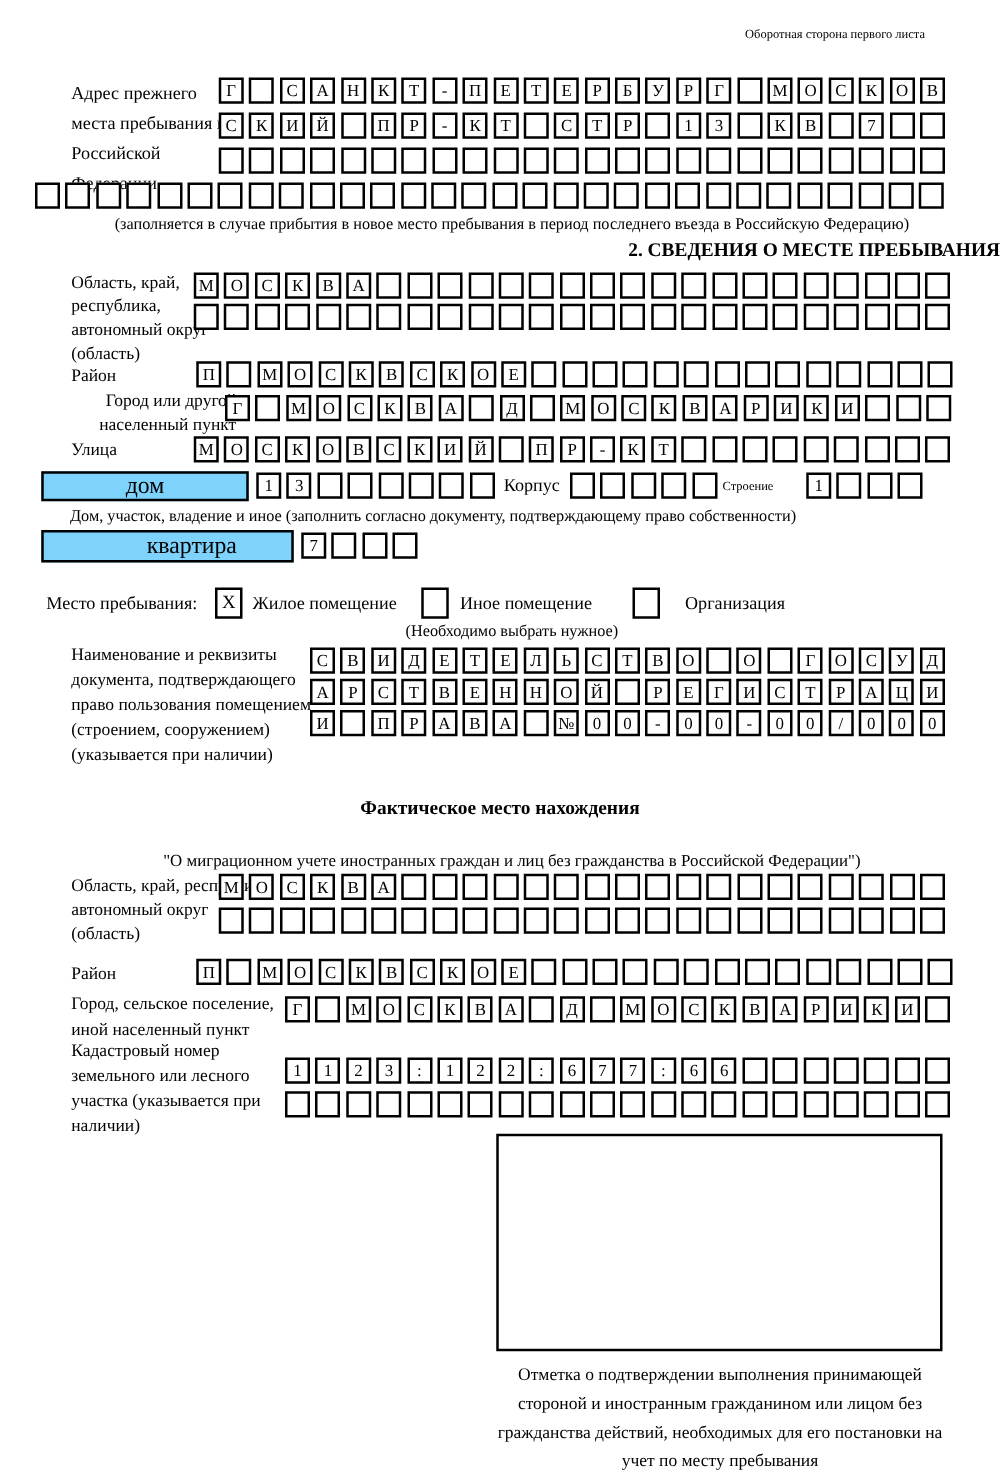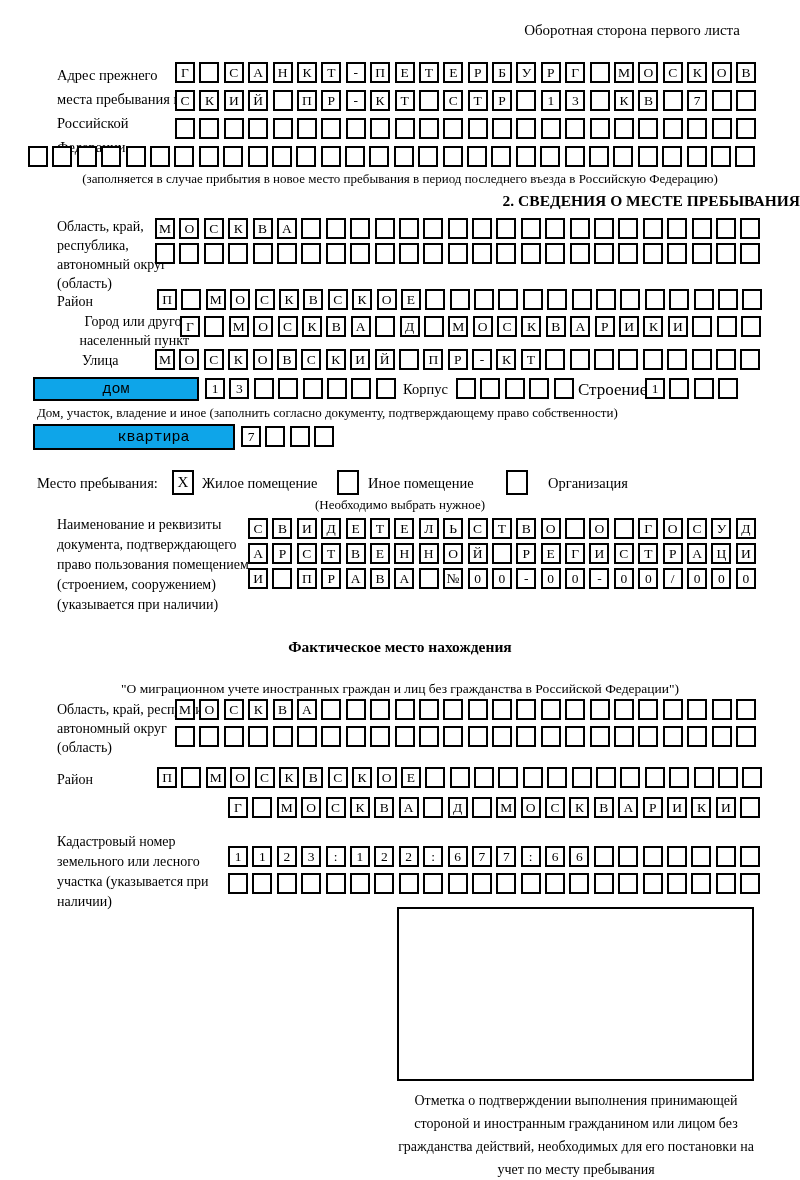--- a/index.html
+++ b/index.html
@@ -3,47 +3,47 @@
 <meta charset="utf-8">
 <style>
   html,body{margin:0;padding:0;background:#fff;}
   #page{
     position:relative;width:800px;height:1180px;background:#ffffff;
     font-family:"Liberation Serif","DejaVu Serif",serif;color:#000;
     overflow:hidden;
   }
   .abs{position:absolute;}
   .lbl{position:absolute;font-size:14px;line-height:19px;}
-  .note{position:absolute;font-size:13px;line-height:16px;}
+  .note{position:absolute;font-size:13px;line-height:16px;margin-left:19px;}
   .center{left:0;right:0;text-align:center;}
   .title{position:absolute;font-weight:bold;font-size:15.5px;}
   .cellrow{position:absolute;display:flex;column-gap:4.4px;}
   .cell{
     flex:0 0 20px;width:20px;height:21px;box-sizing:border-box;
     border:2px solid #000;background:#fff;
     display:flex;align-items:center;justify-content:center;
     font-size:13.5px;line-height:1;
   }
   .fieldbox{
-    position:absolute;box-sizing:border-box;border:2px solid #000;background:#0ea5e9;
-    display:flex;align-items:center;justify-content:center;font-size:15px;font-family:Liberation Mono, monospace;
+    position:absolute;box-sizing:border-box;border:2px solid #000;background:#7dd3fc;
+    display:flex;align-items:center;justify-content:center;font-size:19px;
   }
   .chk{
     position:absolute;box-sizing:border-box;border:2px solid #000;background:#fff;
     width:22px;height:25px;display:flex;align-items:center;justify-content:center;
     font-size:15px;
   }
   .stampbox{position:absolute;box-sizing:border-box;border:2px solid #000;background:#fff;}
 </style>
 </head>
 <body>
 
 <div id="page">
 
-  <div class="abs" style="top:22px;right:60px;font-size:15px;">Оборотная сторона первого листа</div>
+  <div class="abs" style="top:22px;right:60px;font-size:10px;">Оборотная сторона первого листа</div>
 
   <div class="lbl" style="left:57px;top:63px;width:124px;font-size:14.5px;line-height:24px;">Адрес прежнего места пребывания в Российской Федерации</div>
   <div class="cellrow" style="left:175px;top:62px;">
       <span class="cell">Г</span>
       <span class="cell"></span>
       <span class="cell">С</span>
       <span class="cell">А</span>
       <span class="cell">Н</span>
       <span class="cell">К</span>
       <span class="cell">Т</span>
@@ -259,21 +259,21 @@
       <span class="cell">А</span>
       <span class="cell">Р</span>
       <span class="cell">И</span>
       <span class="cell">К</span>
       <span class="cell">И</span>
       <span class="cell"></span>
       <span class="cell"></span>
       <span class="cell"></span>
     </div>
 
-  <div class="lbl" style="left:57px;top:351px;margin-left:25px;">Улица</div>
+  <div class="lbl" style="left:57px;top:351px;">Улица</div>
   <div class="cellrow" style="left:155px;top:349px;">
       <span class="cell">М</span>
       <span class="cell">О</span>
       <span class="cell">С</span>
       <span class="cell">К</span>
       <span class="cell">О</span>
       <span class="cell">В</span>
       <span class="cell">С</span>
       <span class="cell">К</span>
       <span class="cell">И</span>
@@ -307,21 +307,21 @@
       <span class="cell"></span>
     </div>
   <div class="lbl" style="left:403px;top:380px;font-size:14.5px;">Корпус</div>
   <div class="cellrow" style="left:456px;top:378px;">
       <span class="cell"></span>
       <span class="cell"></span>
       <span class="cell"></span>
       <span class="cell"></span>
       <span class="cell"></span>
     </div>
-  <div class="lbl" style="left:578px;top:380px;font-size:17px;">Строение</div>
+  <div class="lbl" style="left:578px;top:380px;font-size:10px;">Строение</div>
   <div class="cellrow" style="left:645px;top:378px;">
       <span class="cell">1</span>
       <span class="cell"></span>
       <span class="cell"></span>
       <span class="cell"></span>
     </div>
   <div class="note" style="left:37px;top:405px;">Дом, участок, владение и иное (заполнить согласно документу, подтверждающему право собственности)</div>
 
   <div class="fieldbox" style="left:33px;top:424px;width:202px;height:26px;padding-left:39px;">квартира</div>
   <div class="cellrow" style="left:241px;top:426px;">
@@ -490,20 +490,21 @@
       <span class="cell"></span>
       <span class="cell"></span>
       <span class="cell"></span>
       <span class="cell"></span>
       <span class="cell"></span>
       <span class="cell"></span>
       <span class="cell"></span>
       <span class="cell"></span>
     </div>
 
+  <div class="lbl" style="left:57px;top:793px;width:185px;line-height:21px;">Город, сельское поселение, иной населенный пункт</div>
   <div class="cellrow" style="left:228px;top:797px;">
       <span class="cell">Г</span>
       <span class="cell"></span>
       <span class="cell">М</span>
       <span class="cell">О</span>
       <span class="cell">С</span>
       <span class="cell">К</span>
       <span class="cell">В</span>
       <span class="cell">А</span>
       <span class="cell"></span>

